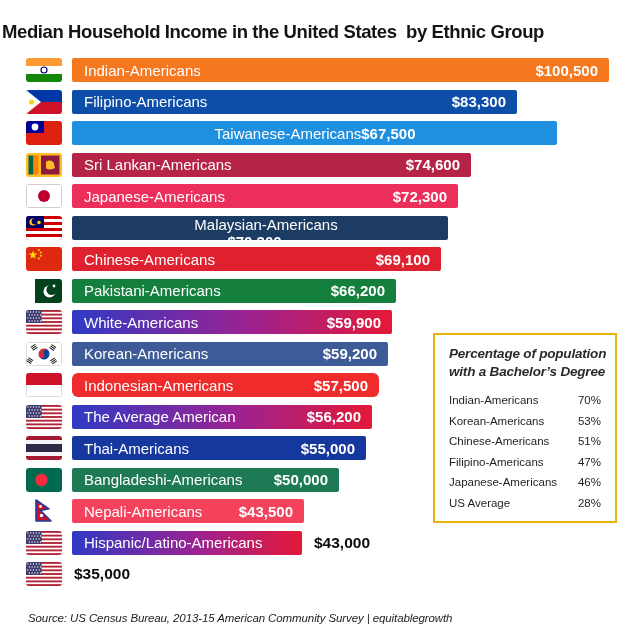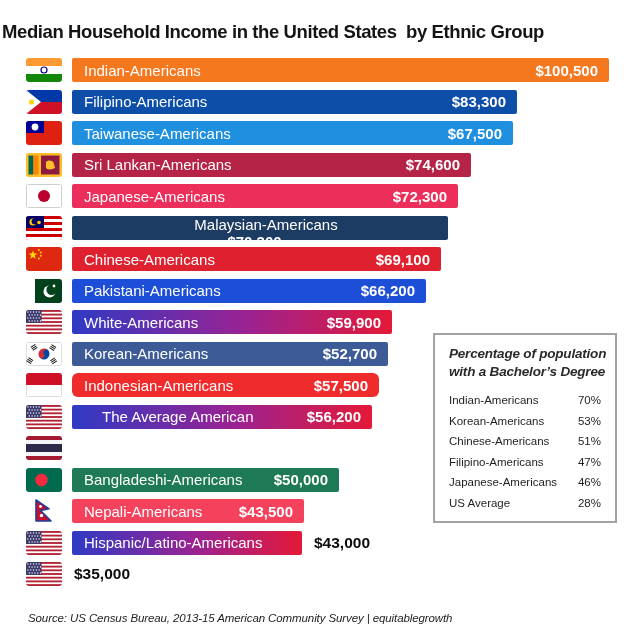--- a/index.html
+++ b/index.html
@@ -23,21 +23,21 @@
   .bar{
     height:24px;margin-left:10px;border-radius:2px;
     display:flex;align-items:center;justify-content:space-between;
     color:#ffffff;box-sizing:border-box;
   }
   .bar-label{padding-left:12px;font-size:15px;white-space:nowrap;}
   .bar-value{padding-right:11px;font-size:15px;font-weight:bold;white-space:nowrap;}
   .value-outside{margin-left:12px;font-size:15.5px;font-weight:bold;color:#0b0b0b;white-space:nowrap;}
   .degree-box{
     position:absolute;left:433px;top:333px;width:184px;height:190px;
-    box-sizing:border-box;border:2px solid #a3a3a3;background:#fff;
+    box-sizing:border-box;border:2px solid #eab308;background:#fff;
     padding:10px 14px;
   }
   .degree-title{
     font-style:italic;font-weight:600;font-size:13.5px;line-height:18px;
     color:#2a2a2a;letter-spacing:-0.2px;white-space:nowrap;
   }
   .degree-rows{margin-top:9px;}
   .degree-row{
     display:flex;justify-content:space-between;
     font-size:11.5px;line-height:20.5px;color:#1f1f1f;white-space:nowrap;
@@ -82,21 +82,21 @@
       </div>
     </div>
     <div class="row">
       <span class="flag">
         <svg viewBox="0 0 36 24" width="36" height="24" xmlns="http://www.w3.org/2000/svg">
           <rect width="36" height="24" fill="#DE2110"></rect>
           <rect width="18" height="12" fill="#000095"></rect>
           <circle cx="9" cy="6" r="3.4" fill="#FFF"></circle>
         </svg>
       </span>
-      <div class="bar" style="width: 441px; background: rgb(31, 143, 224);">
+      <div class="bar" style="width: 485px; background: rgb(31, 143, 224); justify-content: center;">
         <span class="bar-label">Taiwanese-Americans</span>
         <span class="bar-value">$67,500</span>
       </div>
     </div>
     <div class="row">
       <span class="flag">
         <svg viewBox="0 0 36 24" width="36" height="24" xmlns="http://www.w3.org/2000/svg">
           <rect width="36" height="24" fill="#FFBE29"></rect>
           <rect x="2.5" y="2.5" width="5" height="19" fill="#00664F"></rect>
           <rect x="7.5" y="2.5" width="5" height="19" fill="#FF8200"></rect>
@@ -159,21 +159,21 @@
     <div class="row">
       <span class="flag">
         <svg viewBox="0 0 36 24" width="36" height="24" xmlns="http://www.w3.org/2000/svg">
           <rect width="36" height="24" fill="#FFF"></rect>
           <rect x="9" width="27" height="24" fill="#01411C"></rect>
           <circle cx="23.5" cy="12.5" r="6" fill="#FFF"></circle>
           <circle cx="25.6" cy="10.8" r="5.2" fill="#01411C"></circle>
           <circle cx="28" cy="7" r="1.4" fill="#FFF"></circle>
         </svg>
       </span>
-      <div class="bar" style="width: 354px; background: #1d4ed8; gap: 43px;">
+      <div class="bar" style="width: 324px; background: #15803d; gap: 43px;">
         <span class="bar-label">Pakistani-Americans</span>
         <span class="bar-value">$66,200</span>
       </div>
     </div>
     <div class="row">
       <span class="flag">
         <svg viewBox="0 0 36 24" width="36" height="24" xmlns="http://www.w3.org/2000/svg">
           <rect width="36" height="24" fill="#FFF"></rect>
           <rect y="0.00" width="36" height="1.85" fill="#B22234"></rect>
           <rect y="3.69" width="36" height="1.85" fill="#B22234"></rect>
@@ -239,21 +239,21 @@
             <g transform="translate(24,18.5) rotate(-34)">
               <rect width="5.5" height="1"></rect>
               <rect y="1.8" width="5.5" height="1"></rect>
               <rect y="3.6" width="5.5" height="1"></rect>
             </g>
           </g>
         </svg>
       </span>
       <div class="bar" style="width: 316px; background: rgb(61, 91, 151);">
         <span class="bar-label">Korean-Americans</span>
-        <span class="bar-value">$52,700</span>
+        <span class="bar-value">$59,200</span>
       </div>
     </div>
     <div class="row">
       <span class="flag">
         <svg viewBox="0 0 36 24" width="36" height="24" xmlns="http://www.w3.org/2000/svg">
           <rect x="0.5" y="0.5" width="35" height="23" fill="#FFF" stroke="#DDD"></rect>
           <rect width="36" height="12" fill="#CE1126"></rect>
         </svg>
       </span>
       <div class="bar" style="width: 307px; background: rgb(239, 43, 43); border-radius: 6px;">
@@ -288,33 +288,37 @@
           <circle cx="7.50" cy="8.00" r="0.65" fill="#FFF"></circle>
           <circle cx="10.30" cy="8.00" r="0.65" fill="#FFF"></circle>
           <circle cx="13.10" cy="8.00" r="0.65" fill="#FFF"></circle>
           <circle cx="3.30" cy="11.00" r="0.65" fill="#FFF"></circle>
           <circle cx="6.10" cy="11.00" r="0.65" fill="#FFF"></circle>
           <circle cx="8.90" cy="11.00" r="0.65" fill="#FFF"></circle>
           <circle cx="11.70" cy="11.00" r="0.65" fill="#FFF"></circle>
           <circle cx="14.50" cy="11.00" r="0.65" fill="#FFF"></circle>
         </svg>
       </span>
-      <div class="bar" style="width: 300px; background: linear-gradient(90deg, rgb(47, 58, 197) 0%, rgb(156, 34, 145) 55%, rgb(228, 25, 55) 100%); padding-left: 18px;">
+      <div class="bar" style="width: 300px; background: linear-gradient(90deg, rgb(47, 58, 197) 0%, rgb(156, 34, 145) 55%, rgb(228, 25, 55) 100%);">
         <span class="bar-label">The Average American</span>
         <span class="bar-value">$56,200</span>
       </div>
     </div>
     <div class="row">
       <span class="flag">
         <svg viewBox="0 0 36 24" width="36" height="24" xmlns="http://www.w3.org/2000/svg">
           <rect width="36" height="24" fill="#A51931"></rect>
           <rect y="4" width="36" height="16" fill="#F4F5F8"></rect>
           <rect y="8" width="36" height="8" fill="#2D2A4A"></rect>
         </svg>
       </span>
+      <div class="bar" style="width: 294px; background: rgb(22, 56, 158);">
+        <span class="bar-label">Thai-Americans</span>
+        <span class="bar-value">$55,000</span>
+      </div>
     </div>
     <div class="row">
       <span class="flag">
         <svg viewBox="0 0 36 24" width="36" height="24" xmlns="http://www.w3.org/2000/svg">
           <rect width="36" height="24" fill="#006A4E"></rect>
           <circle cx="15.5" cy="12" r="6.2" fill="#F42A41"></circle>
         </svg>
       </span>
       <div class="bar" style="width: 267px; background: rgb(30, 122, 85);">
         <span class="bar-label">Bangladeshi-Americans</span>

